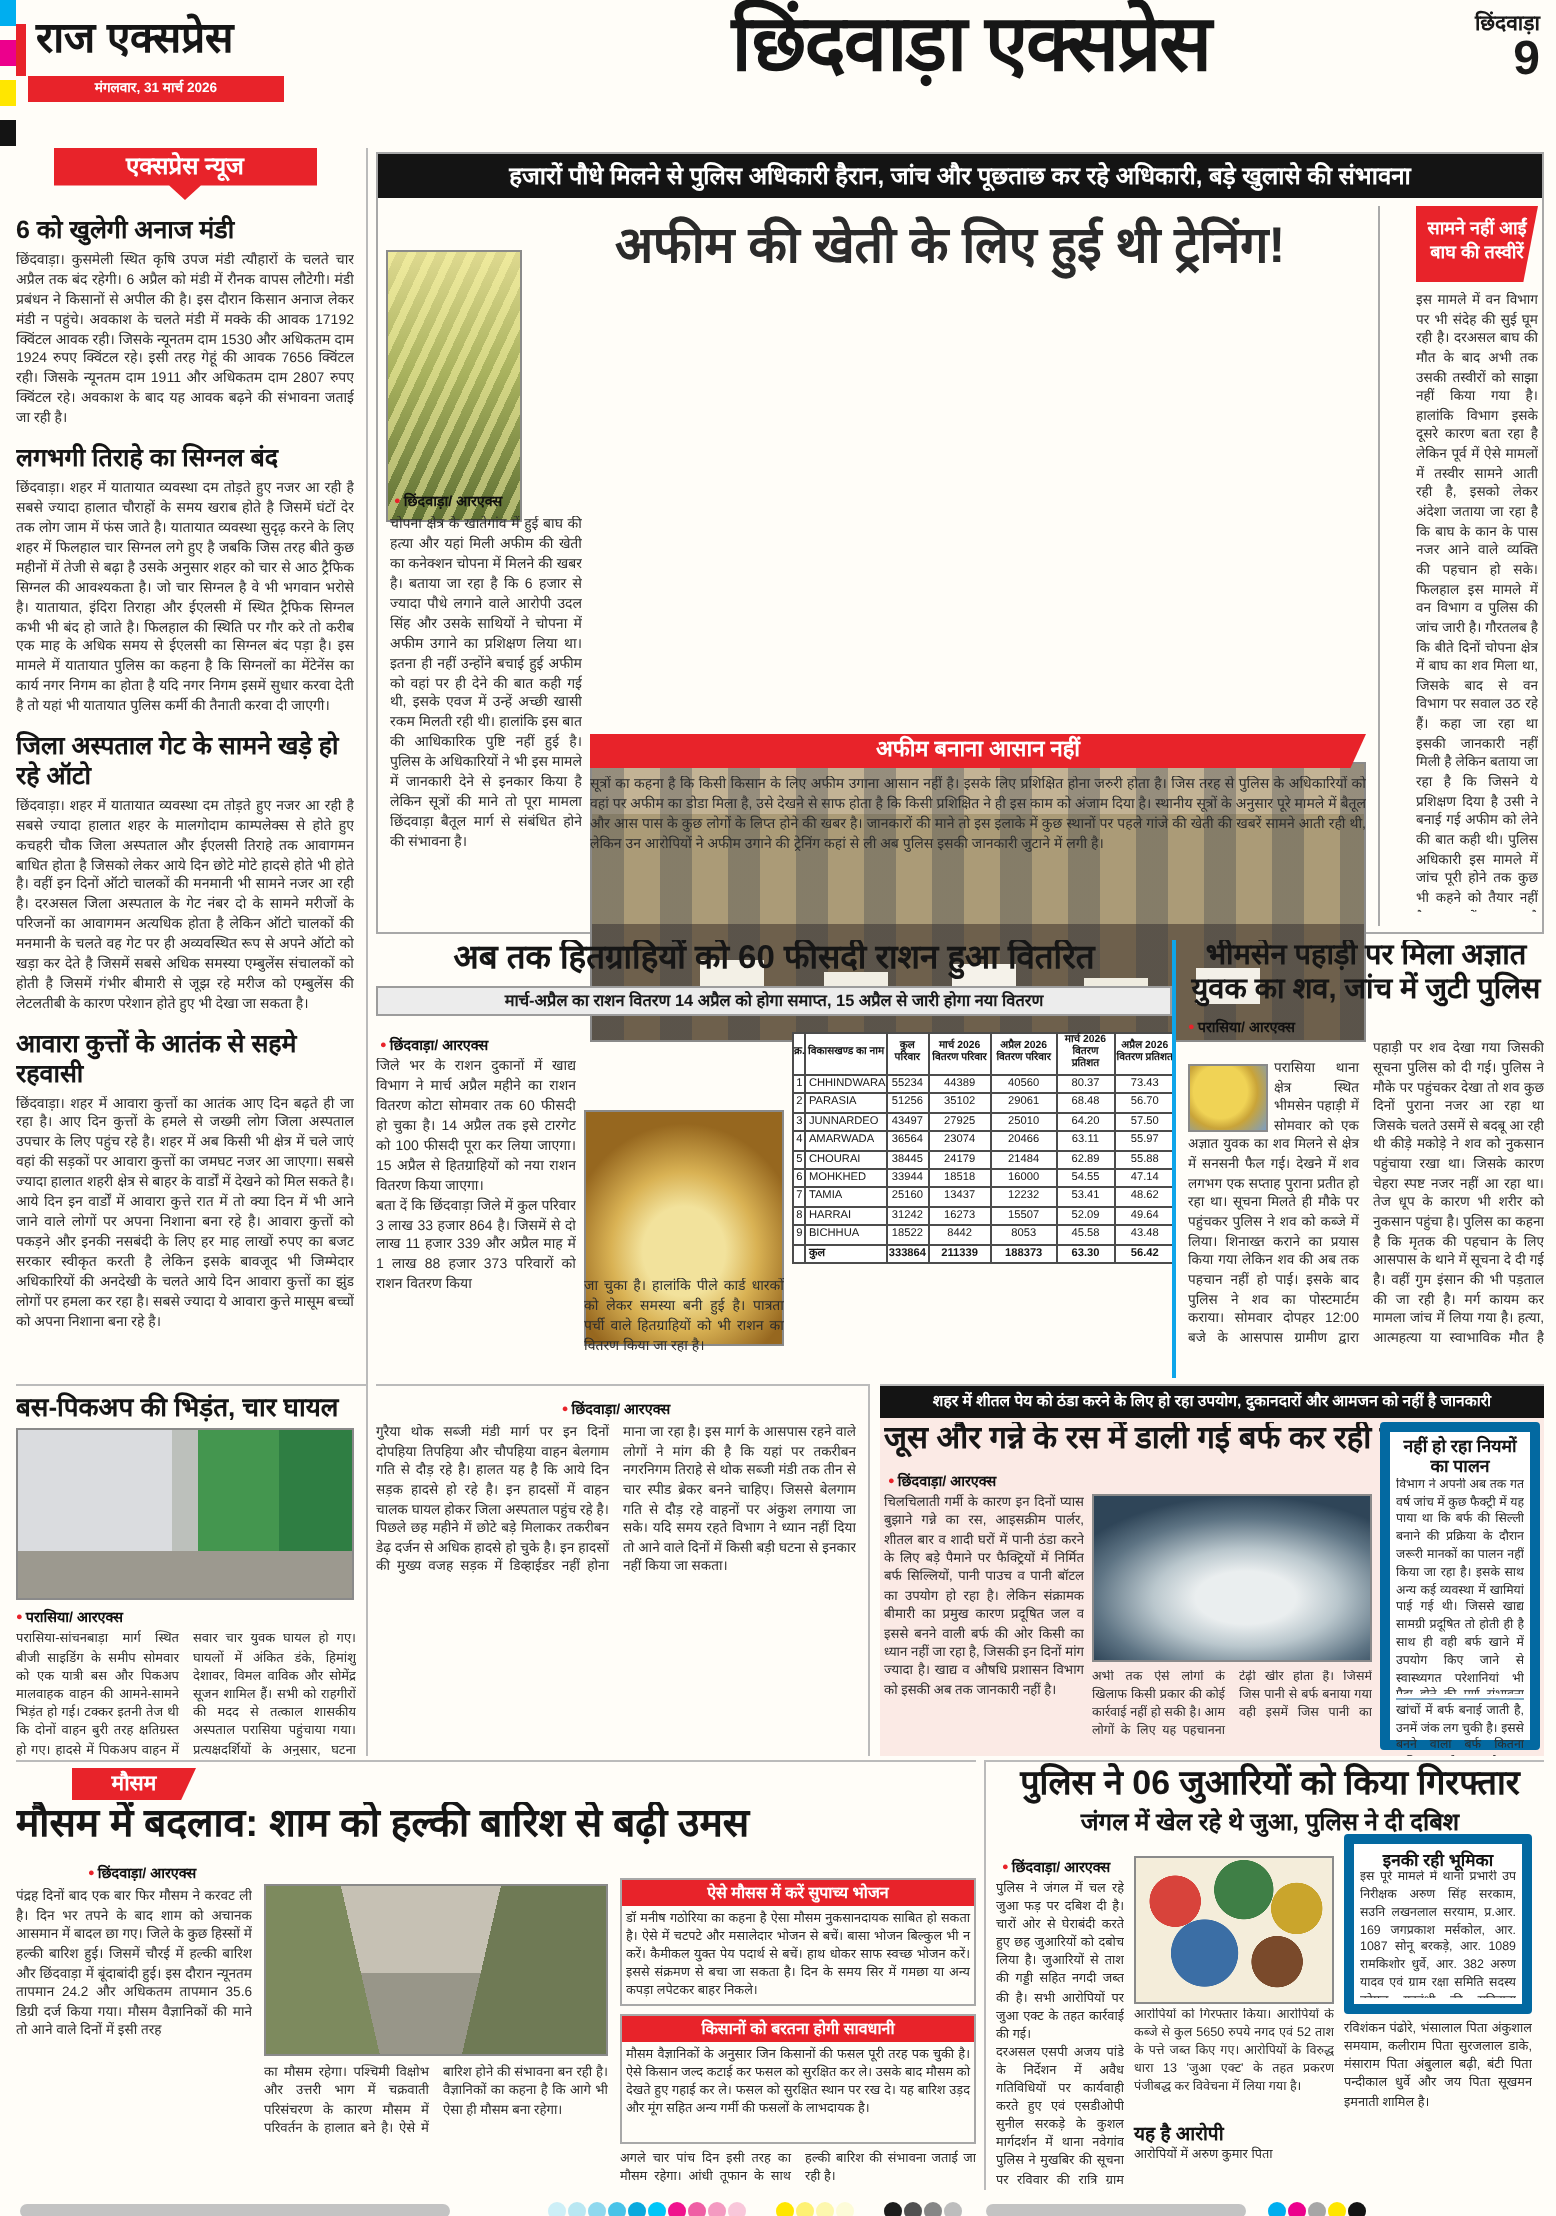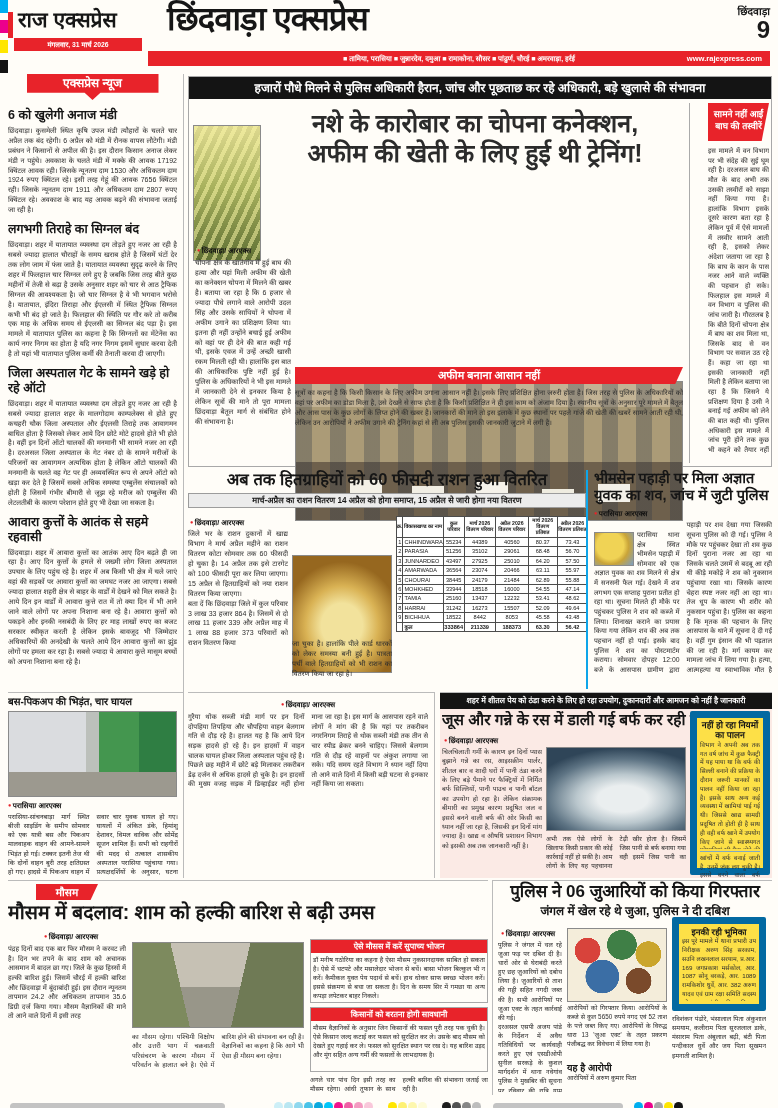--- a/index.html
+++ b/index.html
@@ -28,21 +28,21 @@
   .img-juice{background:radial-gradient(70% 62% at 55% 62%,#eaeeef 0 26%,#bac7cd 48%,#5e7484 78%,#2f4558 100%)}
   .img-road{background:linear-gradient(103deg,transparent 62%,#6f7a55 62%),
             linear-gradient(77deg,#7d8a5e 0 30%,transparent 30%),
             linear-gradient(180deg,#c6c1b4 0 52%,#989689 52%)}
   .img-cartoon{background:radial-gradient(13px 13px at 20% 30%,#d8433b 98%,transparent),
                radial-gradient(15px 15px at 55% 22%,#3f7f46 98%,transparent),
                radial-gradient(13px 13px at 82% 35%,#caa52c 98%,transparent),
                radial-gradient(17px 17px at 35% 66%,#3b6ea5 98%,transparent),
                radial-gradient(13px 13px at 72% 72%,#7a4a2b 98%,transparent),#f4edda}
   .box{border:1px solid #a8a8a8}
-  .bluebox{background:#fde047;border:7px solid #0369a1;border-radius:2px}
+  .bluebox{background:#ffffff;border:5px solid #0369a1;border-radius:2px}
   table.rt{border-collapse:collapse;width:100%;background:#fff}
   table.rt th,table.rt td{border:1px solid #4c4c4c;font-size:5.6px;line-height:1.15;text-align:center;padding:1px 0;color:#171717}
   table.rt th{font-weight:bold;font-size:5.2px}
   table.rt tr.total td{font-weight:bold}
   table.rt td:nth-child(2){text-align:left;padding-left:1px}
   .pdot{display:inline-block;width:9px;height:9px;border-radius:50%;margin:0 .5px;vertical-align:middle}
   .pbar{display:inline-block;height:7px;border-radius:4px;background:#c3c3c3;vertical-align:middle}
   .pgap{display:inline-block;height:1px;vertical-align:middle}
   .edge{position:absolute;width:8px}
   .edge i{display:block;width:8px;height:13px;margin-bottom:7px}
@@ -60,28 +60,24 @@
       <i style="background: rgb(0, 174, 239);"></i>
       <i style="background: rgb(236, 0, 140);"></i>
       <i style="background: rgb(255, 230, 0);"></i>
       <i style="background: rgb(20, 20, 20);"></i>
     </div>
 
   <div class="abs" style="left:0;top:0;width:778px;height:70px">
     <div class="abs" style="left:8px;top:12px;width:5px;height:26px;background:#e8232a"></div>
     <div class="abs hl" style="left:18px;top:8px;width:150px;font-size:21px">राज एक्सप्रेस</div>
     <div class="abs rstrip" style="left:14px;top:38px;width:128px;height:13px;font-size:6.8px;line-height:13px">मंगलवार, 31 मार्च 2026</div>
-    <div class="abs hl" style="left:167px;top:0;width:420px;font-size:33px;text-align:left;letter-spacing:-1px">छिंदवाड़ा एक्सप्रेस</div>
+    <div class="abs hl" style="left:185px;top:0;width:420px;font-size:39px;text-align:right;letter-spacing:-1px">छिंदवाड़ा एक्सप्रेस</div>
     <div class="abs" style="left:660px;top:4px;width:110px;text-align:right">
       <div style="font-size:10.5px;font-weight:bold">छिंदवाड़ा</div>
       <div style="font-size:24px;font-weight:800;line-height:1">9</div>
-    </div>
-    <div class="abs rstrip" style="left:148px;top:51px;width:622px;height:15px;font-size:7px;line-height:15px">
-      <span>■ तामिया, परासिया  ■ जुन्नारदेव, दमुआ  ■ रामाकोना, सौसर  ■ पांढुर्ण, चौरई  ■ अमरवाड़ा, हर्रई</span>
-      <span class="abs" style="right:8px;top:0;font-size:7.6px">www.rajexpress.com</span>
     </div>
   </div>
 
   <div class="abs" style="left:8px;top:74px;width:176px;height:646px;border-right:1px solid #bbb;padding-right:6px;overflow:hidden">
     <div class="rstrip" style="width:132px;height:26px;margin:0 auto 8px;font-size:12px;line-height:19px;clip-path:polygon(0 0,100% 0,100% 72%,56% 72%,50% 100%,44% 72%,0 72%)">एक्सप्रेस न्यूज</div>
     <div>
       <div class="hl" style="font-size:12.5px;margin:2px 0 3px">6 को खुलेगी अनाज मंडी</div>
       <div class="bt">छिंदवाड़ा। कुसमेली स्थित कृषि उपज मंडी त्यौहारों के चलते चार अप्रैल तक बंद रहेगी। 6 अप्रैल को मंडी में रौनक वापस लौटेगी। मंडी प्रबंधन ने किसानों से अपील की है। इस दौरान किसान अनाज लेकर मंडी न पहुंचे। अवकाश के चलते मंडी में मक्के की आवक 17192 क्विंटल आवक रही। जिसके न्यूनतम दाम 1530 और अधिकतम दाम 1924 रुपए क्विंटल रहे। इसी तरह गेहूं की आवक 7656 क्विंटल रही। जिसके न्यूनतम दाम 1911 और अधिकतम दाम 2807 रुपए क्विंटल रहे। अवकाश के बाद यह आवक बढ़ने की संभावना जताई जा रही है।</div>
     </div>
     <div>
@@ -95,21 +91,20 @@
     <div>
       <div class="hl" style="font-size:12.5px;margin:7px 0 3px">आवारा कुत्तों के आतंक से सहमे रहवासी</div>
       <div class="bt">छिंदवाड़ा। शहर में आवारा कुत्तों का आतंक आए दिन बढ़ते ही जा रहा है। आए दिन कुत्तों के हमले से जख्मी लोग जिला अस्पताल उपचार के लिए पहुंच रहे है। शहर में अब किसी भी क्षेत्र में चले जाएं वहां की सड़कों पर आवारा कुत्तों का जमघट नजर आ जाएगा। सबसे ज्यादा हालात शहरी क्षेत्र से बाहर के वार्डों में देखने को मिल सकते है। आये दिन इन वार्डों में आवारा कुत्ते रात में तो क्या दिन में भी आने जाने वाले लोगों पर अपना निशाना बना रहे है। आवारा कुत्तों को पकड़ने और इनकी नसबंदी के लिए हर माह लाखों रुपए का बजट सरकार स्वीकृत करती है लेकिन इसके बावजूद भी जिम्मेदार अधिकारियों की अनदेखी के चलते आये दिन आवारा कुत्तों का झुंड लोगों पर हमला कर रहा है। सबसे ज्यादा ये आवारा कुत्ते मासूम बच्चों को अपना निशाना बना रहे है।</div>
     </div>
   </div>
 
   <div class="abs box" style="left:188px;top:76px;width:584px;height:391px">
     <div class="kstrip" style="height:22px;font-size:12px;line-height:22px">हजारों पौधे मिलने से पुलिस अधिकारी हैरान, जांच और पूछताछ कर रहे अधिकारी, बड़े खुलासे की संभावना</div>
     <div class="abs img img-plants" style="left:4px;top:26px;width:68px;height:136px"></div>
     <div class="abs hl" style="left:78px;top:32px;width:416px;font-size:25px;text-align:center;color:#2b2b2b">
-      <div>नशे के कारोबार का चोपना कनेक्शन,</div>
       <div>अफीम की खेती के लिए हुई थी ट्रेनिंग!</div>
     </div>
     <div class="abs byl" style="left:8px;top:168px">छिंदवाड़ा/ आरएक्स</div>
     <div class="abs bt" style="left:6px;top:181px;width:96px;height:203px">चोपना क्षेत्र के खातेगांव में हुई बाघ की हत्या और यहां मिली अफीम की खेती का कनेक्शन चोपना में मिलने की खबर है। बताया जा रहा है कि 6 हजार से ज्यादा पौधे लगाने वाले आरोपी उदल सिंह और उसके साथियों ने चोपना में अफीम उगाने का प्रशिक्षण लिया था। इतना ही नहीं उन्होंने बचाई हुई अफीम को वहां पर ही देने की बात कही गई थी, इसके एवज में उन्हें अच्छी खासी रकम मिलती रही थी। हालांकि इस बात की आधिकारिक पुष्टि नहीं हुई है। पुलिस के अधिकारियों ने भी इस मामले में जानकारी देने से इनकार किया है लेकिन सूत्रों की माने तो पूरा मामला छिंदवाड़ा बैतूल मार्ग से संबंधित होने की संभावना है।</div>
     <div class="abs img img-police" style="left:106px;top:146px;width:388px;height:140px"></div>
     <div class="abs rstrip" style="left:106px;top:290px;width:388px;height:17px;font-size:11px;line-height:17px;clip-path:polygon(0 0,100% 0,98% 100%,0 100%)">अफीम बनाना आसान नहीं</div>
     <div class="abs bt" style="left:106px;top:311px;width:388px;height:75px">सूत्रों का कहना है कि किसी किसान के लिए अफीम उगाना आसान नहीं है। इसके लिए प्रशिक्षित होना जरुरी होता है। जिस तरह से पुलिस के अधिकारियों को वहां पर अफीम का डोडा मिला है, उसे देखने से साफ होता है कि किसी प्रशिक्षित ने ही इस काम को अंजाम दिया है। स्थानीय सूत्रों के अनुसार पूरे मामले में बैतूल और आस पास के कुछ लोगों के लिप्त होने की खबर है। जानकारों की माने तो इस इलाके में कुछ स्थानों पर पहले गांजे की खेती की खबरें सामने आती रही थी, लेकिन उन आरोपियों ने अफीम उगाने की ट्रेनिंग कहां से ली अब पुलिस इसकी जानकारी जुटाने में लगी है।</div>
     <div class="abs" style="left:500px;top:26px;width:80px;height:360px;border-left:1px solid #aaa;padding-left:18px">
       <div class="rstrip" style="height:38px;font-size:9px;line-height:1.3;padding-top:6px;clip-path:polygon(0 0,100% 0,88% 100%,0 100%)">
         <div>सामने नहीं आईं</div>
@@ -230,29 +225,29 @@
               <td>188373</td>
               <td>63.30</td>
               <td>56.42</td>
             </tr>
           </tbody>
       </table>
     </div>
   </div>
 
   <div class="abs" style="left:594px;top:470px;width:178px;height:219px;overflow:hidden">
-    <div class="hl" style="font-size:14.5px;text-align:left">भीमसेन पहाड़ी पर मिला अज्ञात युवक का शव, जांच में जुटी पुलिस</div>
+    <div class="hl" style="font-size:14.5px;text-align:center">भीमसेन पहाड़ी पर मिला अज्ञात युवक का शव, जांच में जुटी पुलिस</div>
     <div class="byl" style="margin:4px 0 2px">परासिया/ आरएक्स</div>
     <div class="bt cols2" style="font-size:6.8px;height:160px">
       <span class="img img-bhimsen" style="float:left;width:40px;height:34px;margin:2px 3px 2px 0"></span><span>परासिया थाना क्षेत्र स्थित भीमसेन पहाड़ी में सोमवार को एक अज्ञात युवक का शव मिलने से क्षेत्र में सनसनी फैल गई। देखने में शव लगभग एक सप्ताह पुराना प्रतीत हो रहा था। सूचना मिलते ही मौके पर पहुंचकर पुलिस ने शव को कब्जे में लिया। शिनाख्त कराने का प्रयास किया गया लेकिन शव की अब तक पहचान नहीं हो पाई। इसके बाद पुलिस ने शव का पोस्टमार्टम कराया। सोमवार दोपहर 12:00 बजे के आसपास ग्रामीण द्वारा पहाड़ी पर शव देखा गया जिसकी सूचना पुलिस को दी गई। पुलिस ने मौके पर पहुंचकर देखा तो शव कुछ दिनों पुराना नजर आ रहा था जिसके चलते उसमें से बदबू आ रही थी कीड़े मकोड़े ने शव को नुकसान पहुंचाया रखा था। जिसके कारण चेहरा स्पष्ट नजर नहीं आ रहा था। तेज धूप के कारण भी शरीर को नुकसान पहुंचा है। पुलिस का कहना है कि मृतक की पहचान के लिए आसपास के थाने में सूचना दे दी गई है। वहीं गुम इंसान की भी पड़ताल की जा रही है। मर्ग कायम कर मामला जांच में लिया गया है। हत्या, आत्महत्या या स्वाभाविक मौत है इसका कारण जांच उपरांत ही पता चलेगा।</span>
     </div>
   </div>
 
   <div class="abs" style="left:8px;top:692px;width:176px;height:186px;border-top:1px solid #bbb;border-right:1px solid #bbb;padding-right:5px;padding-top:3px;overflow:hidden">
-    <div class="hl" style="font-size:10px;white-space:nowrap;overflow:hidden">बस-पिकअप की भिड़ंत, चार घायल</div>
+    <div class="hl" style="font-size:13px;white-space:nowrap;overflow:hidden">बस-पिकअप की भिड़ंत, चार घायल</div>
     <div class="img img-bus" style="width:169px;height:86px;margin-top:3px"></div>
     <div class="byl" style="margin:3px 0 2px">परासिया/ आरएक्स</div>
     <div class="bt cols2" style="font-size:6.5px;height:66px">परासिया-सांचनबाड़ा मार्ग स्थित बीजी साइडिंग के समीप सोमवार को एक यात्री बस और पिकअप मालवाहक वाहन की आमने-सामने भिड़ंत हो गई। टक्कर इतनी तेज थी कि दोनों वाहन बुरी तरह क्षतिग्रस्त हो गए। हादसे में पिकअप वाहन में सवार चार युवक घायल हो गए। घायलों में अंकित डंके, हिमांशु देशावर, विमल वाविक और सोमेंद्र सूजन शामिल हैं। सभी को राहगीरों की मदद से तत्काल शासकीय अस्पताल परासिया पहुंचाया गया। प्रत्यक्षदर्शियों के अनुसार, घटना सुबह करीब 11 बजे की है। परासिया की ओर आ रही यात्री बस जैसे ही बीजी साइडिंग के पास पहुंची, तभी सामने से आ रहे मालवाहक वाहन क्रमांक एमपी 28 एल 1341 से उसकी जोरदार टक्कर हो गई।</div>
   </div>
 
   <div class="abs" style="left:188px;top:692px;width:247px;height:186px;border-top:1px solid #bbb;border-right:1px solid #bbb;padding:3px 6px 0 0;overflow:hidden">
     <div class="byl" style="text-align:center;margin:3px 0">छिंदवाड़ा/ आरएक्स</div>
     <div class="bt cols2" style="font-size:6.8px;height:130px">गुरैया थोक सब्जी मंडी मार्ग पर इन दिनों दोपहिया तिपहिया और चौपहिया वाहन बेलगाम गति से दौड़ रहे है। हालत यह है कि आये दिन सड़क हादसे हो रहे है। इन हादसों में वाहन चालक घायल होकर जिला अस्पताल पहुंच रहे है। पिछले छह महीने में छोटे बड़े मिलाकर तकरीबन डेढ़ दर्जन से अधिक हादसे हो चुके है। इन हादसों की मुख्य वजह सड़क में डिव्हाईडर नहीं होना माना जा रहा है। इस मार्ग के आसपास रहने वाले लोगों ने मांग की है कि यहां पर तकरीबन नगरनिगम तिराहे से थोक सब्जी मंडी तक तीन से चार स्पीड ब्रेकर बनने चाहिए। जिससे बेलगाम गति से दौड़ रहे वाहनों पर अंकुश लगाया जा सके। यदि समय रहते विभाग ने ध्यान नहीं दिया तो आने वाले दिनों में किसी बड़ी घटना से इनकार नहीं किया जा सकता।</div>
   </div>
 

